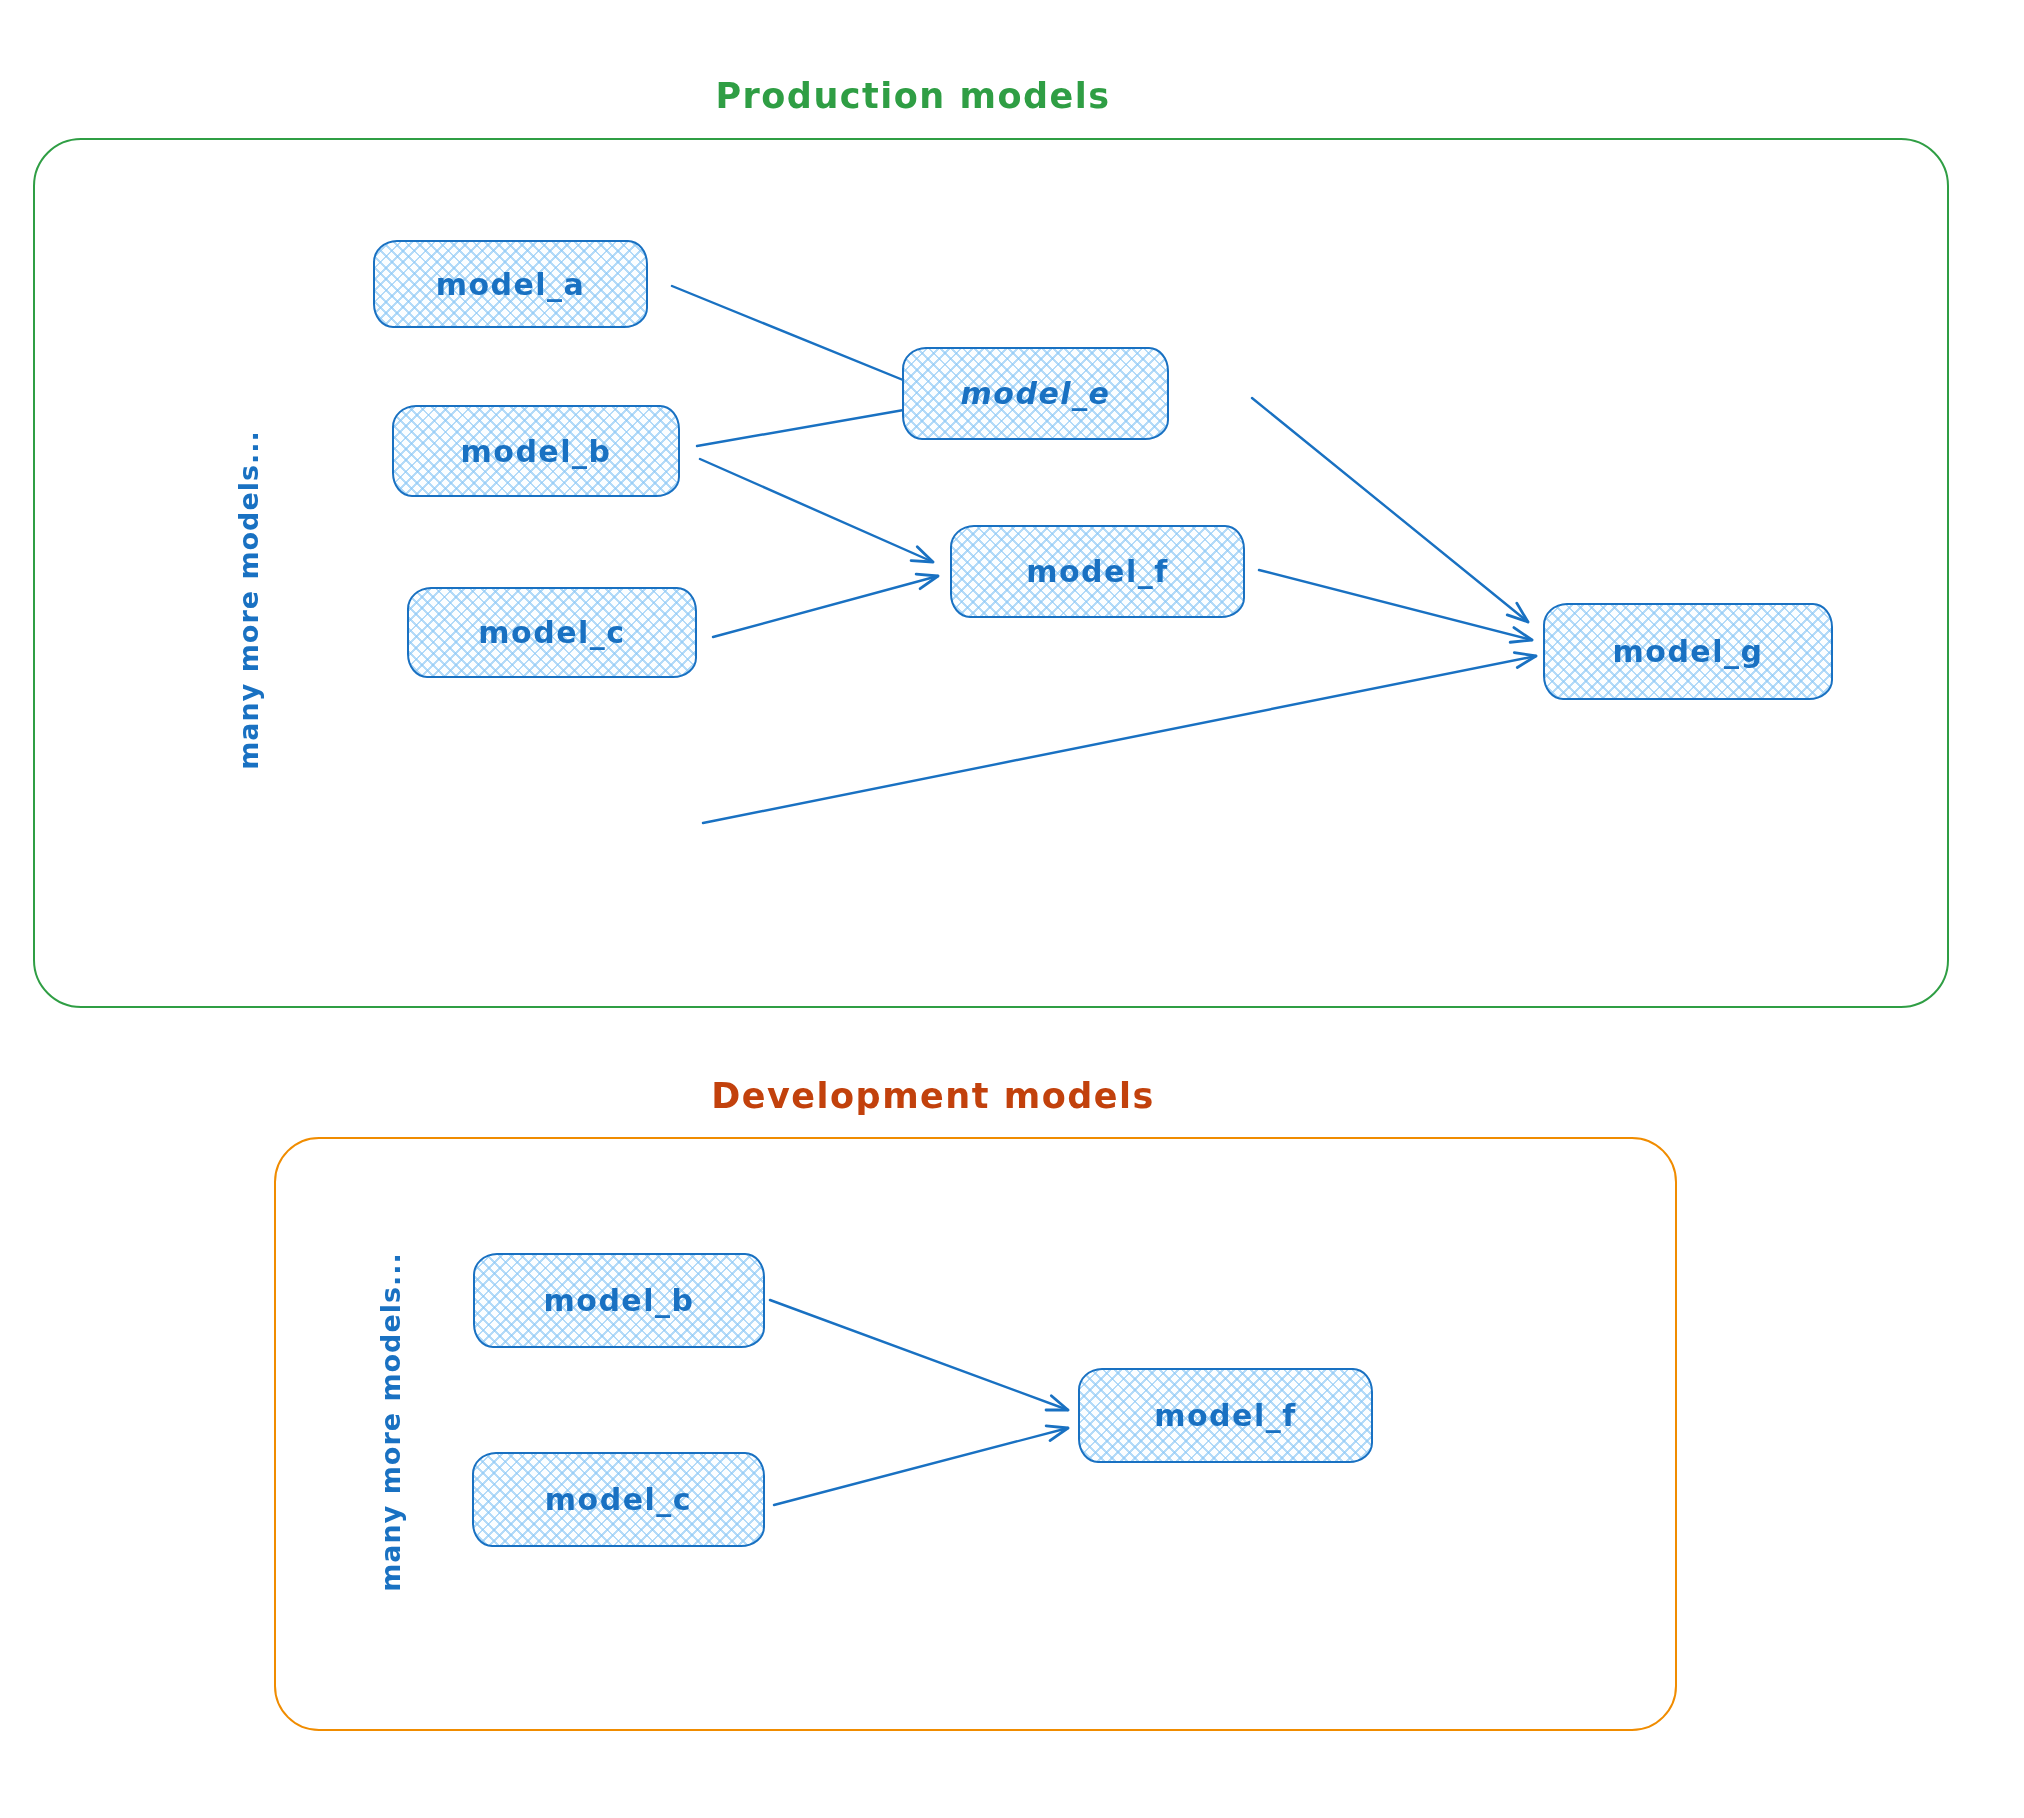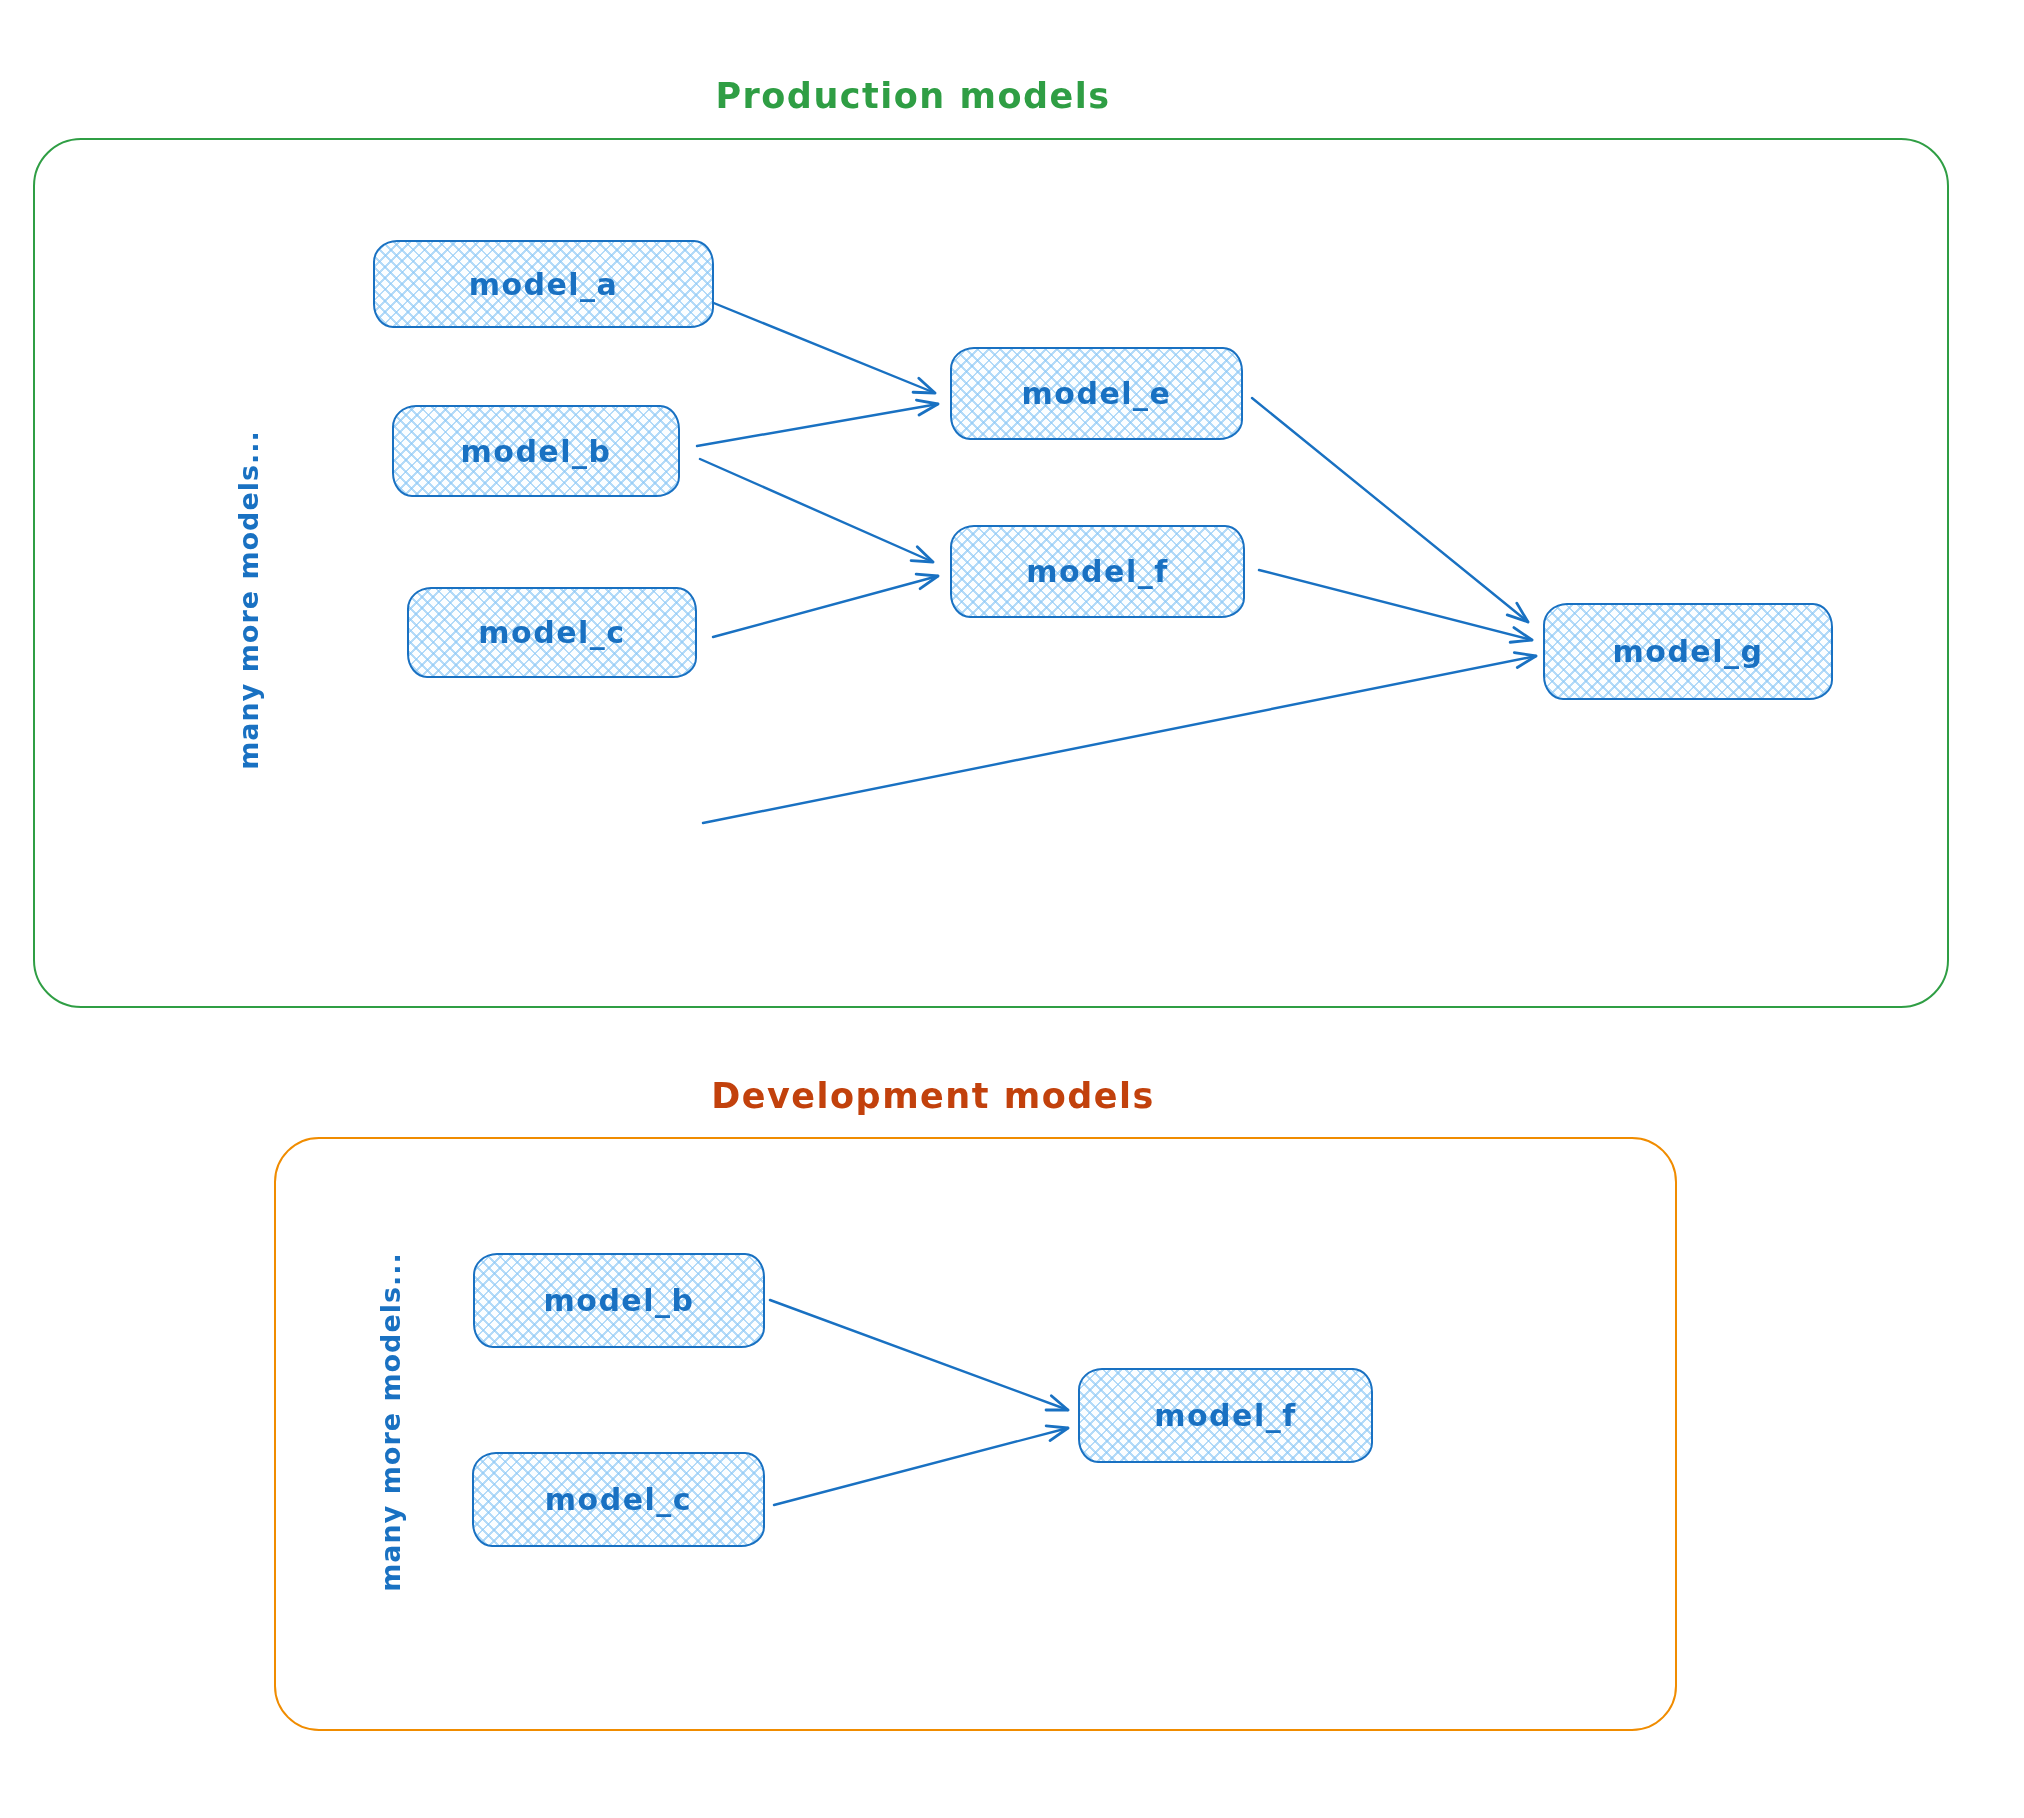--- a/index.html
+++ b/index.html
@@ -82,30 +82,30 @@
       <line x1="713" y1="637" x2="938" y2="576" stroke="#1971c2" stroke-width="2.4" stroke-linecap="round" marker-end="url(#arrowhead)"></line>
       <line x1="1252" y1="398" x2="1528" y2="622" stroke="#1971c2" stroke-width="2.4" stroke-linecap="round" marker-end="url(#arrowhead)"></line>
       <line x1="1259" y1="570" x2="1532" y2="640" stroke="#1971c2" stroke-width="2.4" stroke-linecap="round" marker-end="url(#arrowhead)"></line>
       <line x1="703" y1="823" x2="1536" y2="656" stroke="#1971c2" stroke-width="2.4" stroke-linecap="round" marker-end="url(#arrowhead)"></line>
       <line x1="770" y1="1300" x2="1068" y2="1410" stroke="#1971c2" stroke-width="2.4" stroke-linecap="round" marker-end="url(#arrowhead)"></line>
       <line x1="774" y1="1505" x2="1068" y2="1428" stroke="#1971c2" stroke-width="2.4" stroke-linecap="round" marker-end="url(#arrowhead)"></line>
     </svg>
 <div class="container" style="left: 33px; top: 138px; width: 1916px; height: 870px; border-radius: 48px; border-color: rgb(47, 158, 68);"></div>
     <div class="section-title" style="left: 913px; top: 96px; color: rgb(47, 158, 68);">Production models</div>
     <div class="side-label" style="left: 248px; top: 600px;">many more models...</div>
-    <div class="node" style="left: 373px; top: 240px; width: 341px; height: 88px;">
+    <div class="node" style="left: 373px; top: 240px; width: 275px; height: 88px;">
       <span class="node-label">model_a</span>
     </div>
     <div class="node" style="left: 392px; top: 405px; width: 288px; height: 92px;">
       <span class="node-label">model_b</span>
     </div>
     <div class="node" style="left: 407px; top: 587px; width: 290px; height: 91px;">
       <span class="node-label">model_c</span>
     </div>
-    <div class="node" style="left: 950px; top: 347px; width: 293px; height: 93px;">
+    <div class="node" style="left: 902px; top: 347px; width: 267px; height: 93px; font-style: italic;">
       <span class="node-label">model_e</span>
     </div>
     <div class="node" style="left: 950px; top: 525px; width: 295px; height: 93px;">
       <span class="node-label">model_f</span>
     </div>
     <div class="node" style="left: 1543px; top: 603px; width: 290px; height: 97px; align-items: center;">
       <span class="node-label">model_g</span>
     </div>
     <div class="container" style="left: 274px; top: 1137px; width: 1403px; height: 594px; border-radius: 45px; border-color: rgb(240, 140, 0);"></div>
     <div class="section-title" style="left: 933px; top: 1096px; color: #c2410c;">Development models</div>

